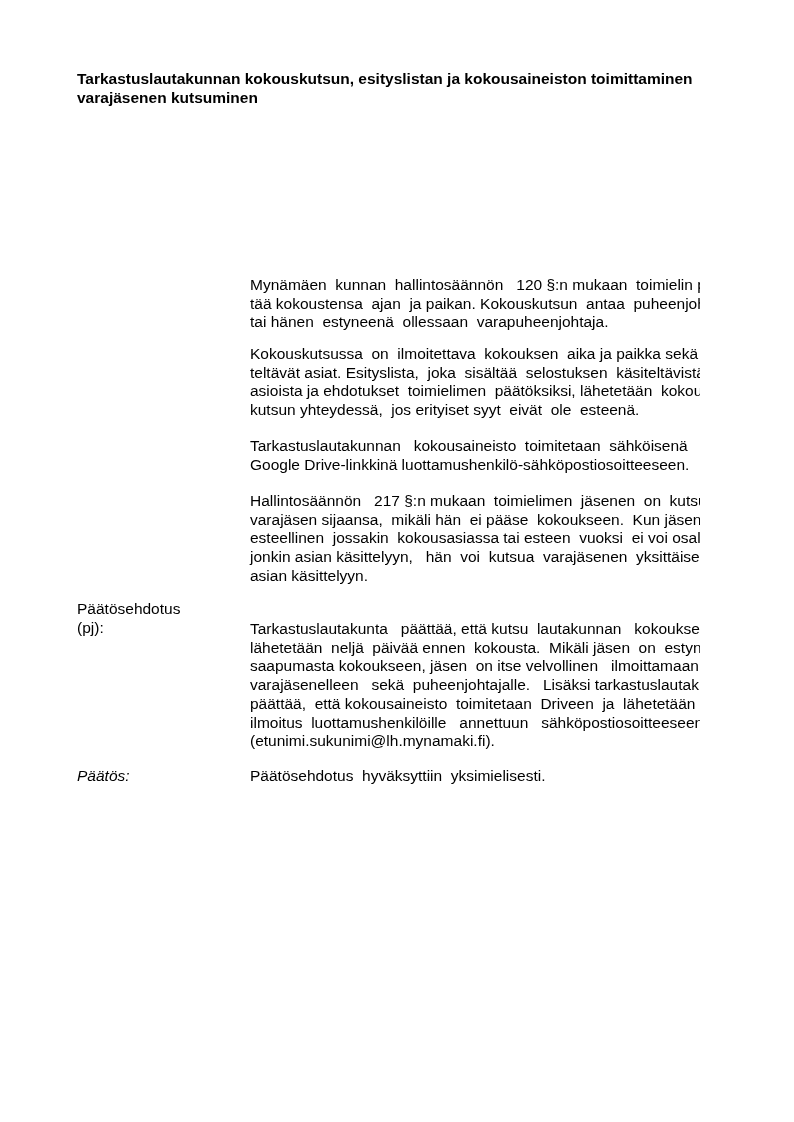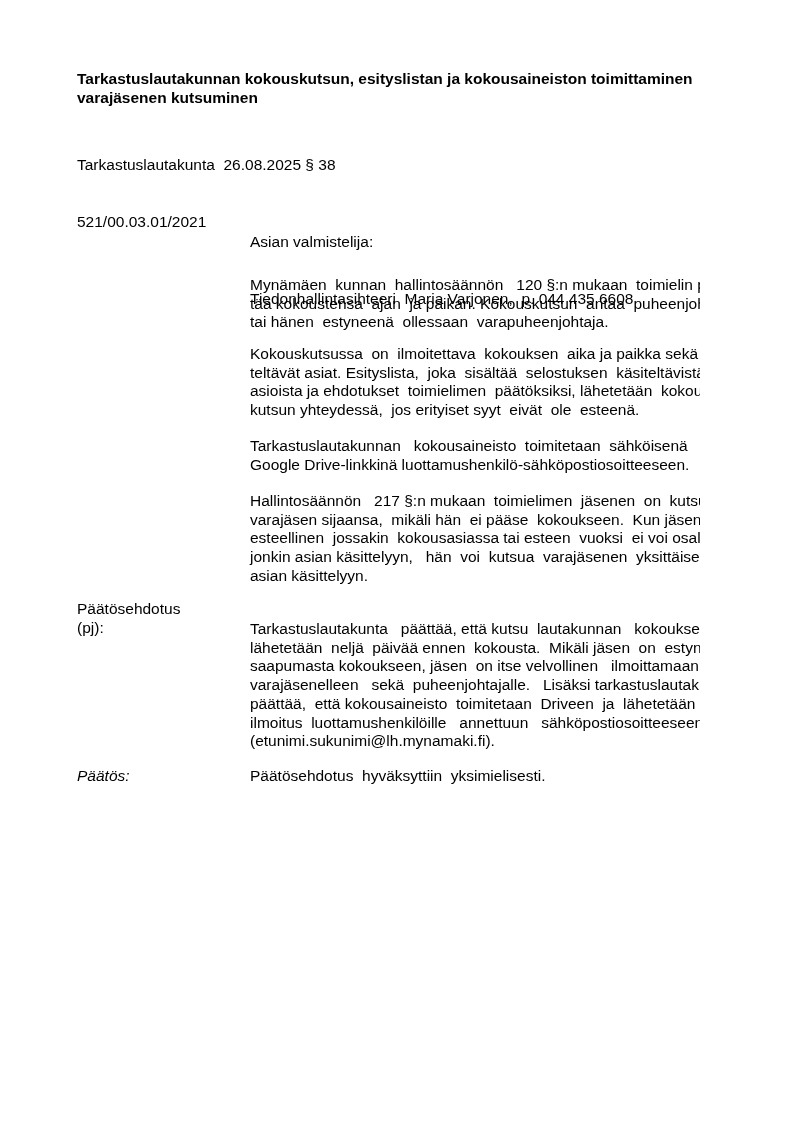--- a/index.html
+++ b/index.html
@@ -40,29 +40,21 @@
   .pos-d-body   { left: 250px; top: 767px; }
 </style>
 </head>
 <body>
 
 <div class="page">
 
   <div class="block title pos-title">Tarkastuslautakunnan kokouskutsun, esityslistan ja kokousaineiston toimittaminen  ja
 varajäsenen kutsuminen</div>
 
-  <div class="block pos-meta">
-    <div>Tarkastuslautakunta  26.08.2025 § 38</div>
-    <div>521/00.03.01/2021</div>
-  </div>
 
-  <div class="block pos-preparer">
-    <div>Asian valmistelija:</div>
-    <div>Tiedonhallintasihteeri  Maria Varjonen,  p. 044 435 6608</div>
-  </div>
 
   <div class="block pos-p1">Mynämäen  kunnan  hallintosäännön   120 §:n mukaan  toimielin päät-
 tää kokoustensa  ajan  ja paikan. Kokouskutsun  antaa  puheenjohtaja
 tai hänen  estyneenä  ollessaan  varapuheenjohtaja.</div>
 
   <div class="block pos-p3">Tarkastuslautakunnan   kokousaineisto  toimitetaan  sähköisenä
 Google Drive-linkkinä luottamushenkilö-sähköpostiosoitteeseen.</div>
 
   <div class="block pos-p2">Kokouskutsussa  on  ilmoitettava  kokouksen  aika ja paikka sekä käsi-
 teltävät asiat. Esityslista,  joka  sisältää  selostuksen  käsiteltävistä

